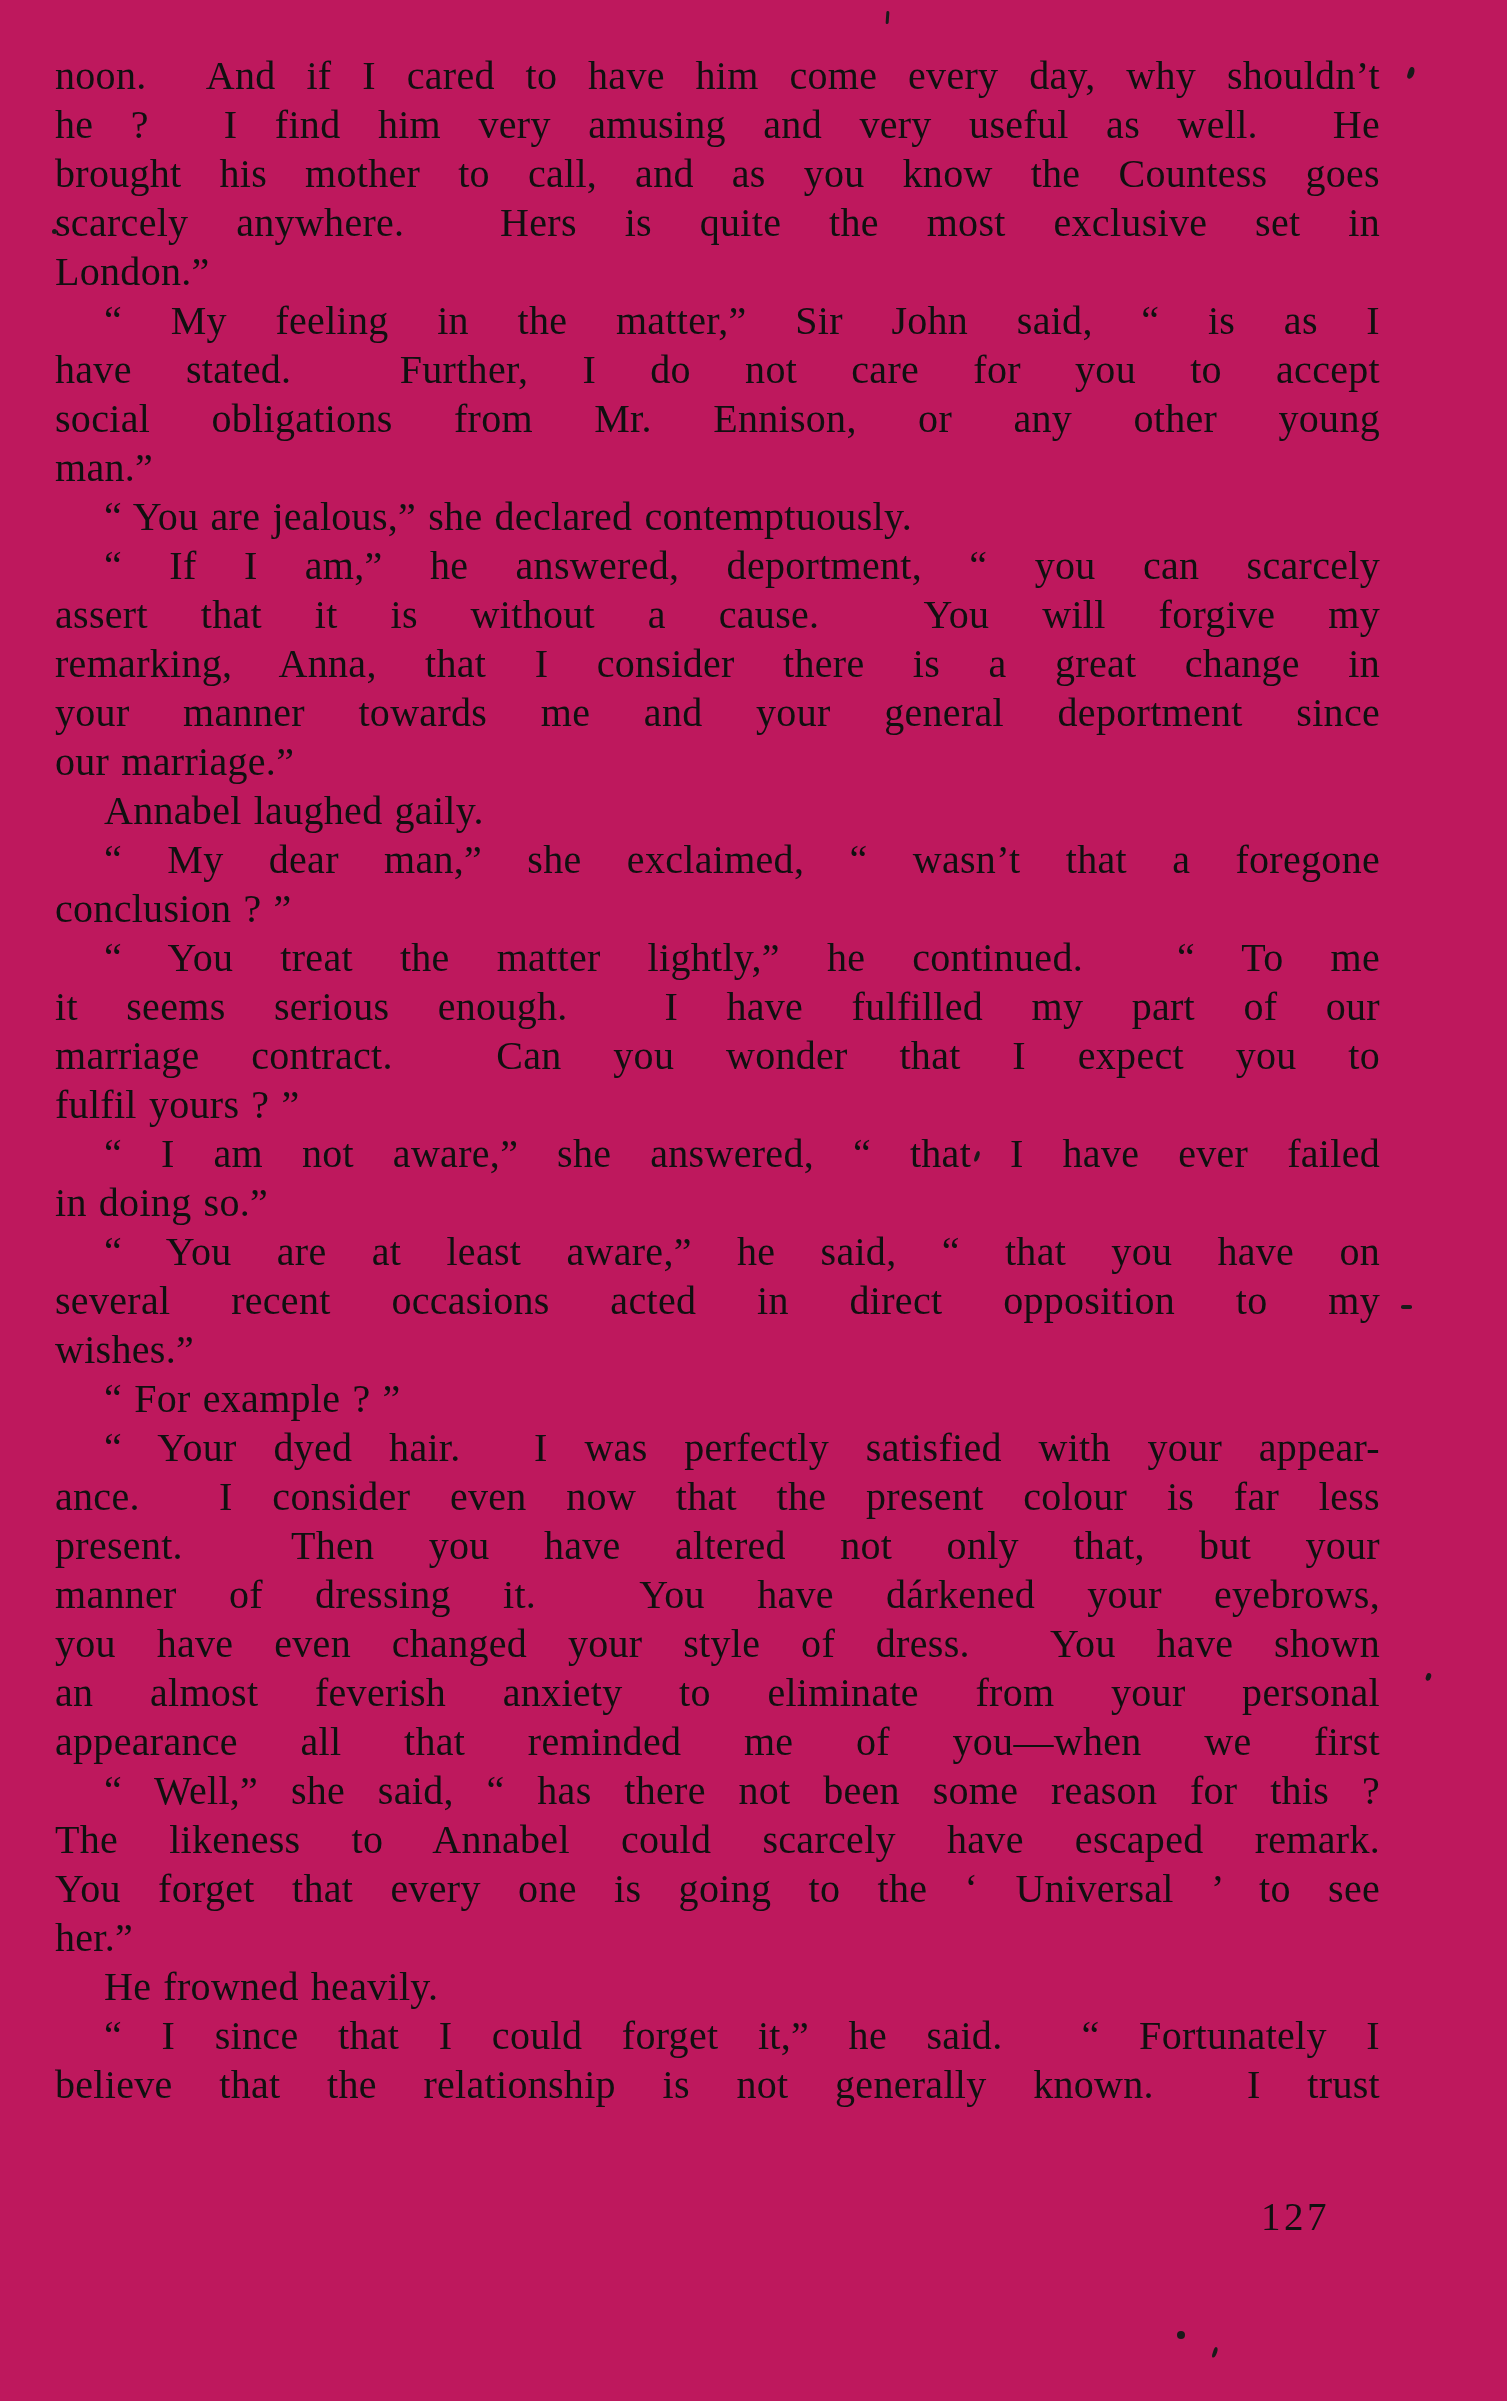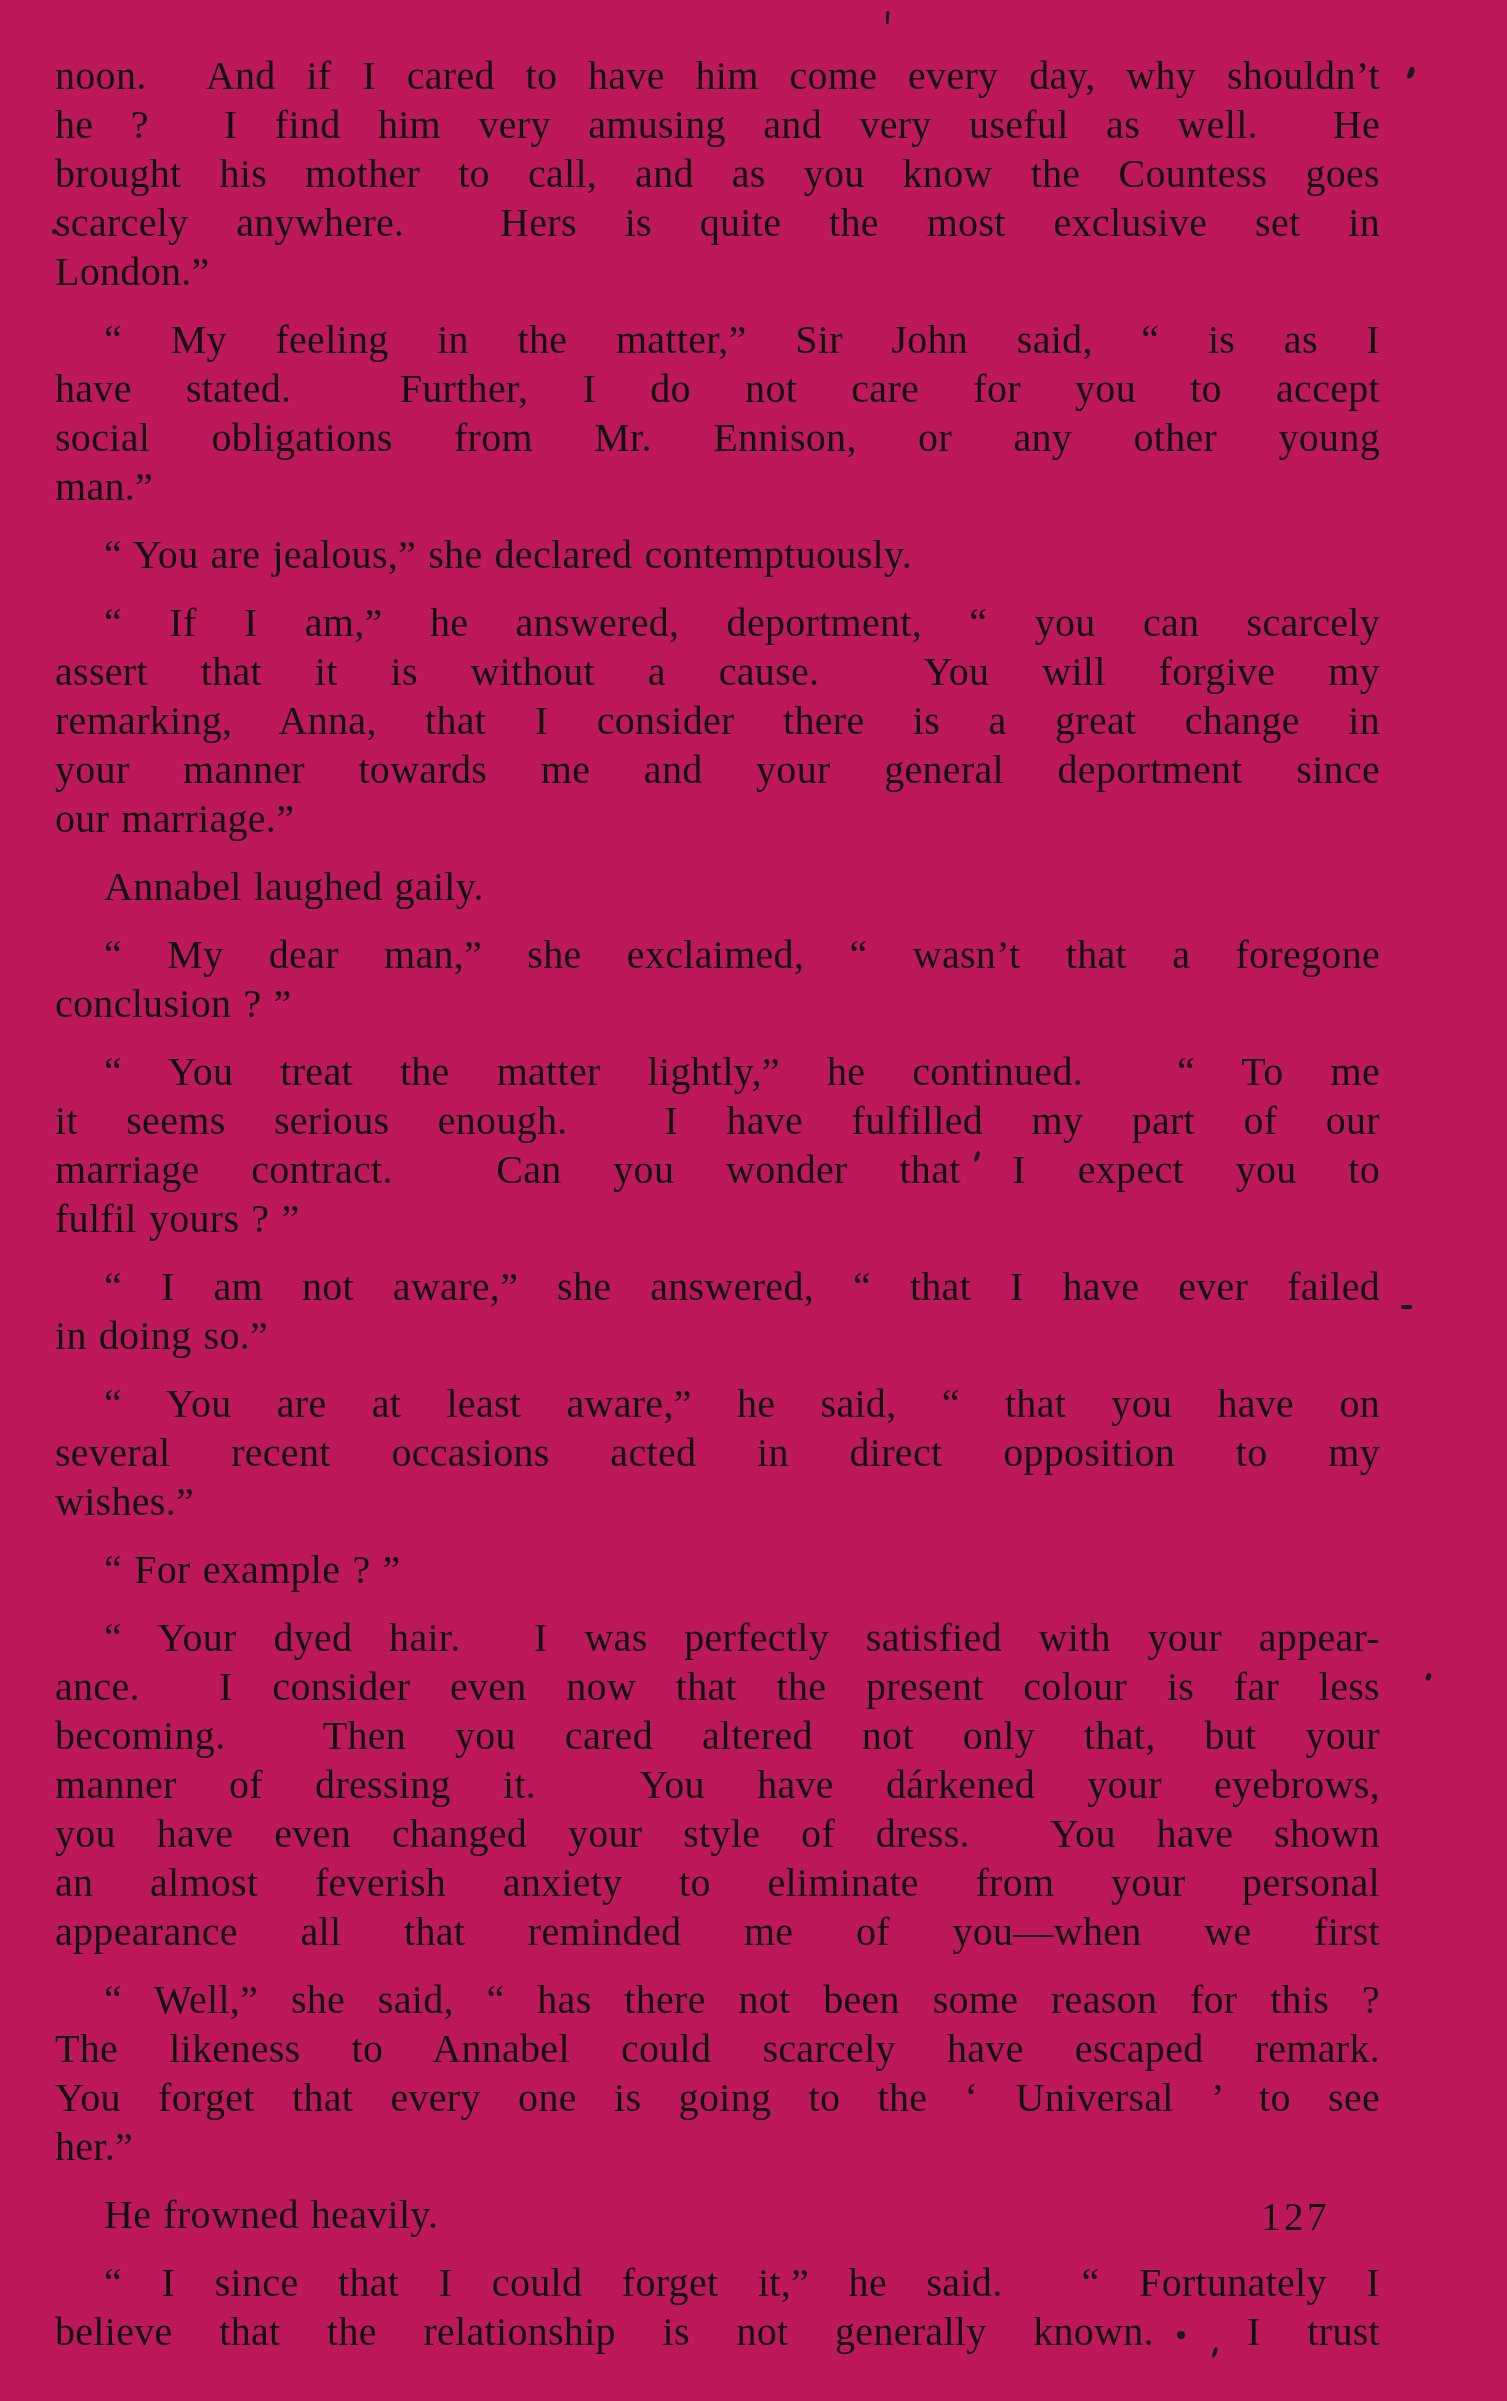--- a/index.html
+++ b/index.html
@@ -34,21 +34,20 @@
     text-align: justify;
     text-align-last: justify;
     word-spacing: 1.8px;
     letter-spacing: 0.3px;
   }
   .line.last {
     text-align-last: left;
   }
   .line.indent {
     text-indent: 49px;
-    margin-top: 19px;
   }
   .pageno {
     position: absolute;
     left: 1261px;
     top: 2194px;
     font-size: 39px;
     font-weight: normal;
     letter-spacing: 3.5px;
     color: #101010;
   }
@@ -89,21 +88,21 @@
       <div class="line">marriage contract.  Can you wonder that I expect you to</div>
       <div class="line last">fulfil yours ? ”</div>
       <div class="line indent">“ I am not aware,” she answered, “ that I have ever failed</div>
       <div class="line last">in doing so.”</div>
       <div class="line indent">“ You are at least aware,” he said, “ that you have on</div>
       <div class="line">several recent occasions acted in direct opposition to my</div>
       <div class="line last">wishes.”</div>
       <div class="line indent last">“ For example ? ”</div>
       <div class="line indent">“ Your dyed hair.  I was perfectly satisfied with your appear-</div>
       <div class="line">ance.  I consider even now that the present colour is far less</div>
-      <div class="line">becoming.  Then you cared altered not only that, but your</div>
+      <div class="line">present.  Then you have altered not only that, but your</div>
       <div class="line">manner of dressing it.  You have dárkened your eyebrows,</div>
       <div class="line">you have even changed your style of dress.  You have shown</div>
       <div class="line">an almost feverish anxiety to eliminate from your personal</div>
       <div class="line">appearance all that reminded me of you—when we first</div>
       <div class="line indent">“ Well,” she said, “ has there not been some reason for this ?</div>
       <div class="line">The likeness to Annabel could scarcely have escaped remark.</div>
       <div class="line">You forget that every one is going to the ‘ Universal ’ to see</div>
       <div class="line last">her.”</div>
       <div class="line indent last">He frowned heavily.</div>
       <div class="line indent">“ I since that I could forget it,” he said.  “ Fortunately I</div>

